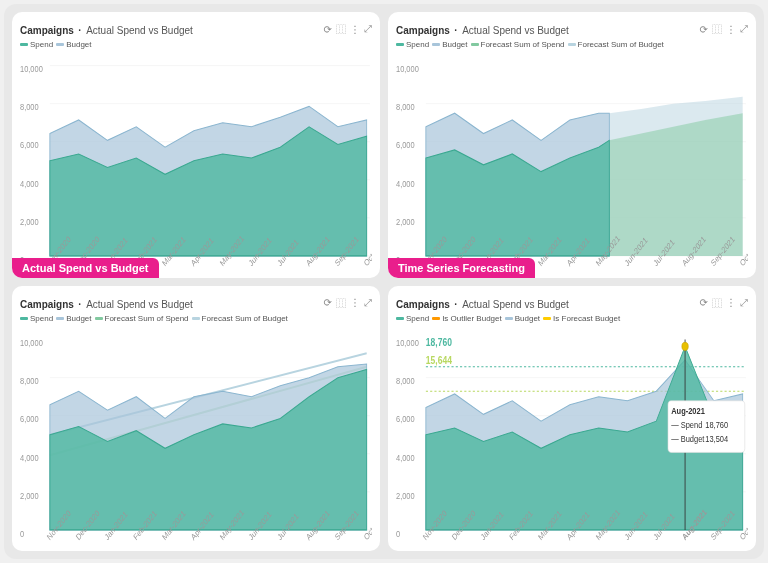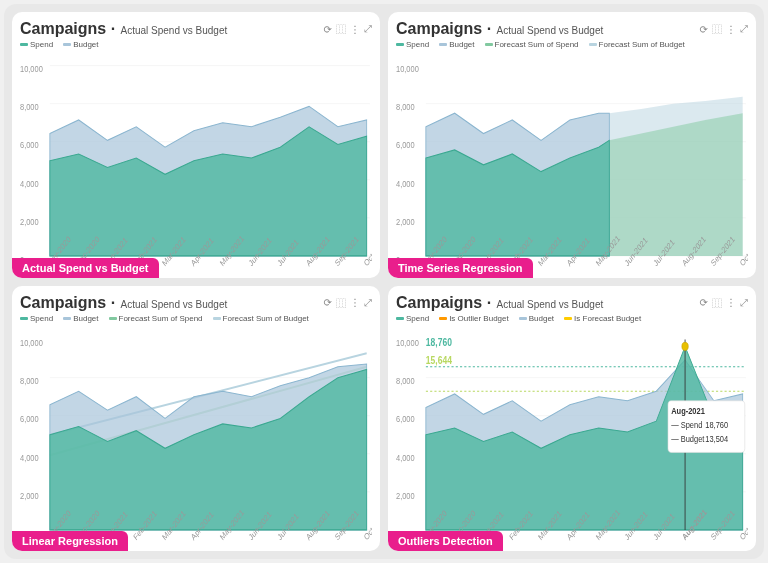--- a/index.html
+++ b/index.html
@@ -32,42 +32,42 @@
       overflow: hidden;
       position: relative;
     }
     .card-header {
       display: flex;
       align-items: center;
       justify-content: space-between;
       margin-bottom: 2px;
     }
     .card-title {
-      font-size: 16px;
+      font-size: 10px;
       font-weight: 600;
       color: #333;
     }
     .card-subtitle {
       font-size: 10px;
       color: #555;
     }
     .card-icons {
       display: flex;
       gap: 4px;
       align-items: center;
     }
     .card-icon {
       font-size: 10px;
       color: #888;
       cursor: pointer;
     }
     .legend {
       display: flex;
       flex-wrap: wrap;
-      gap: 10px;
+      gap: 3px;
       margin-bottom: 3px;
     }
     .legend-item {
       display: flex;
       align-items: center;
       gap: 2px;
       font-size: 8px;
       color: #555;
     }
     .legend-dot {
@@ -243,21 +243,21 @@
         <text class="x-axis-label" x="136" y="158" transform="rotate(-45,136,158)">Mar-2021</text>
         <text class="x-axis-label" x="163" y="158" transform="rotate(-45,163,158)">Apr-2021</text>
         <text class="x-axis-label" x="190" y="158" transform="rotate(-45,190,158)">May-2021</text>
         <text class="x-axis-label" x="217" y="158" transform="rotate(-45,217,158)">Jun-2021</text>
         <text class="x-axis-label" x="244" y="158" transform="rotate(-45,244,158)">Jul-2021</text>
         <text class="x-axis-label" x="271" y="158" transform="rotate(-45,271,158)">Aug-2021</text>
         <text class="x-axis-label" x="298" y="158" transform="rotate(-45,298,158)">Sep-2021</text>
         <text class="x-axis-label" x="325" y="158" transform="rotate(-45,325,158)">Oct-2021</text>
       </svg>
     </div>
-    <div class="card-label">Time Series Regression</div>
+    <div class="card-label">Time Series Forecasting</div>
   </div>
 
   <div class="card">
     <div class="card-header">
       <div>
         <span class="card-title">Campaigns</span>
         <span class="card-title separator">·</span>
         <span class="card-subtitle">Actual Spend vs Budget</span>
       </div>
       <div class="card-icons">
@@ -315,21 +315,20 @@
         <text class="x-axis-label" x="136" y="158" transform="rotate(-45,136,158)">Mar-2021</text>
         <text class="x-axis-label" x="163" y="158" transform="rotate(-45,163,158)">Apr-2021</text>
         <text class="x-axis-label" x="190" y="158" transform="rotate(-45,190,158)">May-2021</text>
         <text class="x-axis-label" x="217" y="158" transform="rotate(-45,217,158)">Jun-2021</text>
         <text class="x-axis-label" x="244" y="158" transform="rotate(-45,244,158)">Jul-2021</text>
         <text class="x-axis-label" x="271" y="158" transform="rotate(-45,271,158)">Aug-2021</text>
         <text class="x-axis-label" x="298" y="158" transform="rotate(-45,298,158)">Sep-2021</text>
         <text class="x-axis-label" x="325" y="158" transform="rotate(-45,325,158)">Oct-2021</text>
       </svg>
     </div>
-    <div class="card-label">Linear Regression</div>
   </div>
 
   <div class="card">
     <div class="card-header">
       <div>
         <span class="card-title">Campaigns</span>
         <span class="card-title separator">·</span>
         <span class="card-subtitle">Actual Spend vs Budget</span>
       </div>
       <div class="card-icons">
@@ -401,16 +400,15 @@
         <text class="x-axis-label" x="136" y="158" transform="rotate(-45,136,158)">Mar-2021</text>
         <text class="x-axis-label" x="163" y="158" transform="rotate(-45,163,158)">Apr-2021</text>
         <text class="x-axis-label" x="190" y="158" transform="rotate(-45,190,158)">May-2021</text>
         <text class="x-axis-label" x="217" y="158" transform="rotate(-45,217,158)">Jun-2021</text>
         <text class="x-axis-label" x="244" y="158" transform="rotate(-45,244,158)">Jul-2021</text>
         <text class="x-axis-label" x="271" y="158" transform="rotate(-45,271,158)" font-weight="bold" fill="#333">Aug-2021</text>
         <text class="x-axis-label" x="298" y="158" transform="rotate(-45,298,158)">Sep-2021</text>
         <text class="x-axis-label" x="325" y="158" transform="rotate(-45,325,158)">Oct-2021</text>
       </svg>
     </div>
-    <div class="card-label">Outliers Detection</div>
   </div>
 
 </div>
 
 </body></html>

